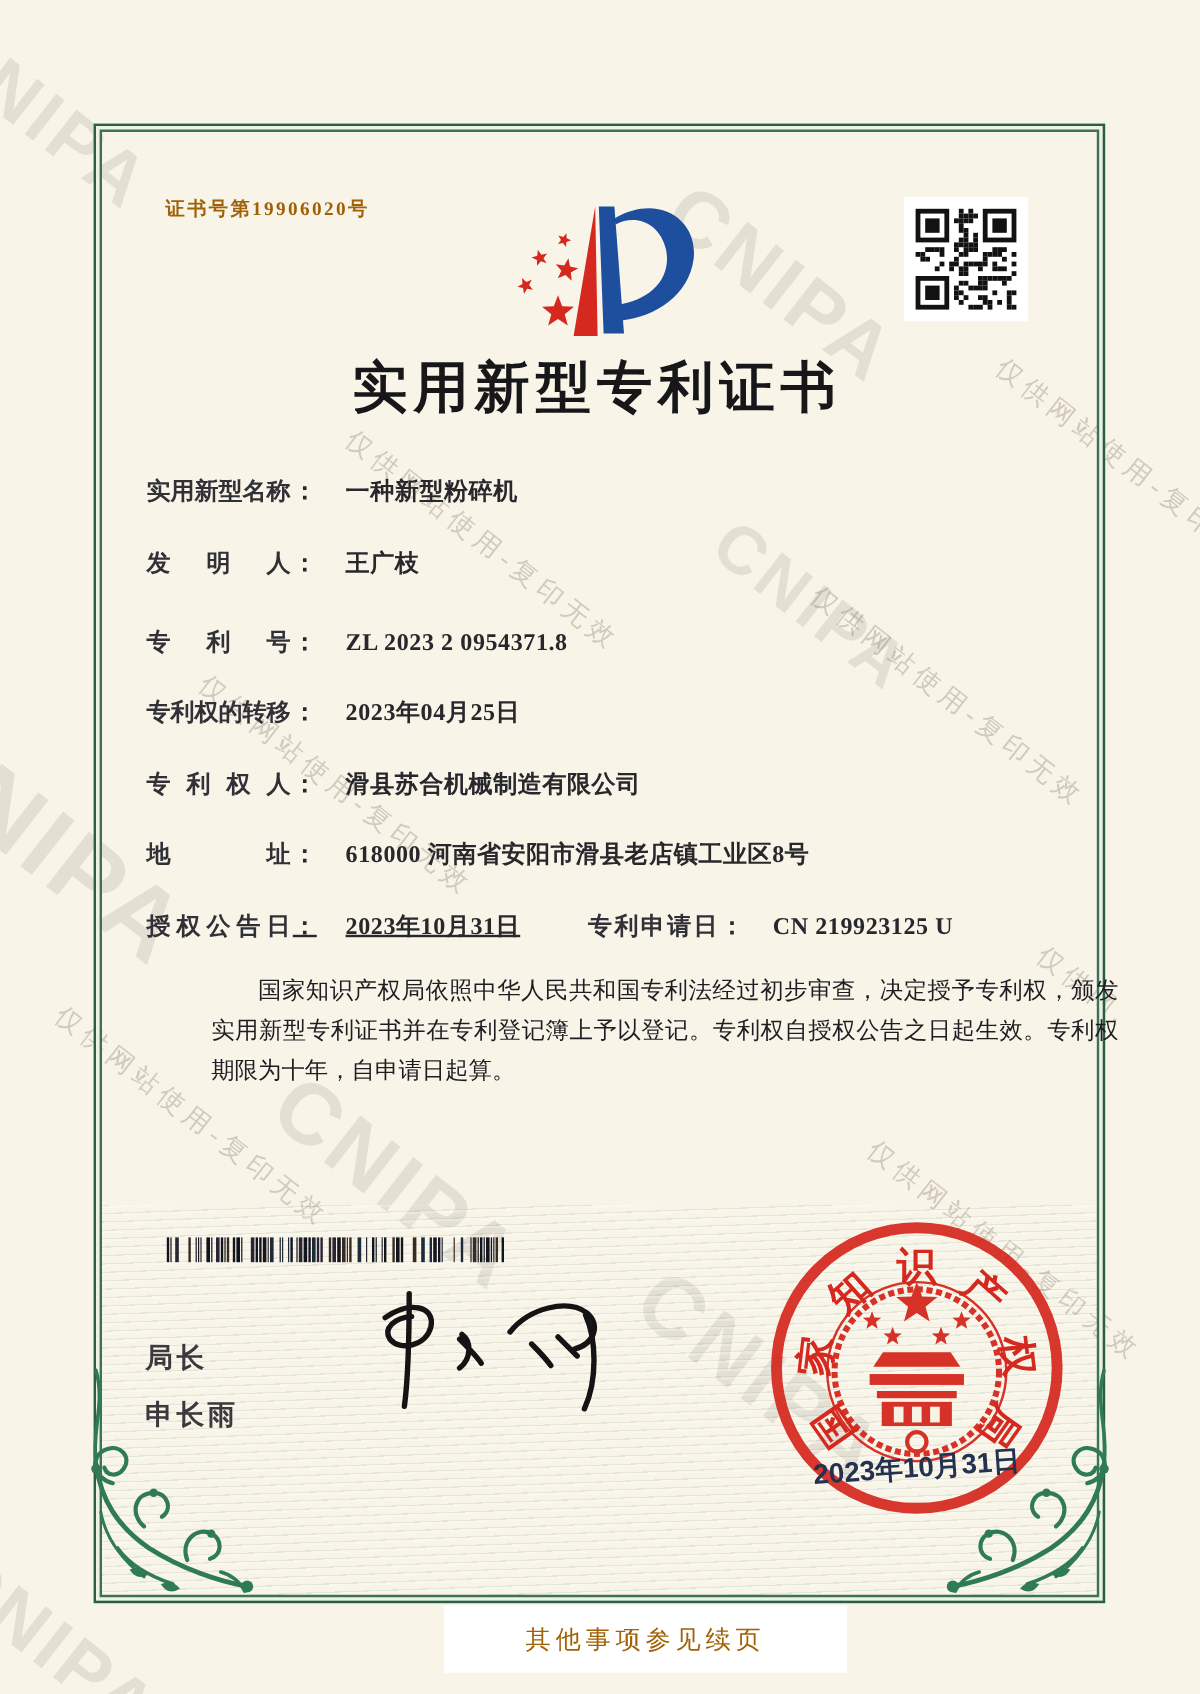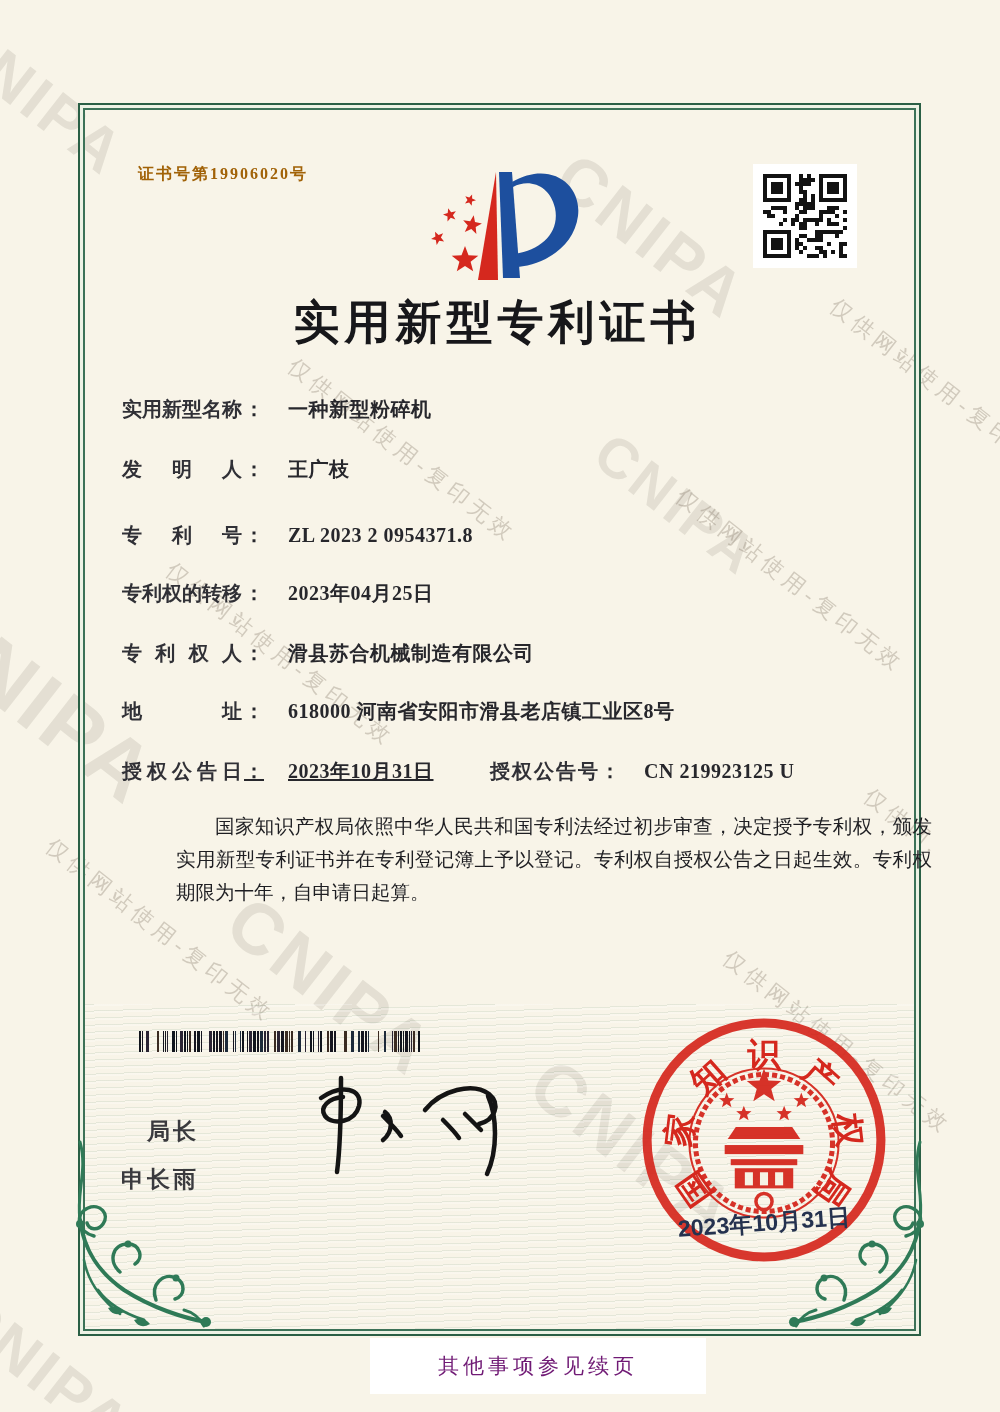--- a/index.html
+++ b/index.html
@@ -34,29 +34,29 @@
   .fcolon{font-weight:600;margin-left:2px;}
   .fvalue{margin-left:24px;font-weight:600;letter-spacing:0.5px;}
   .fsecond{position:absolute;left:368px;top:0;white-space:nowrap;}
   .flabel2{display:inline-block;width:108px;text-align:justify;text-align-last:justify;font-weight:600;color:#303036;}
   .paras{position:absolute;left:132px;top:810px;width:756px;z-index:2;
       font-size:19.5px;line-height:33px;color:#1e1e22;text-align:justify;margin-left:44px;}
   .paras p{margin:0;text-indent:2em;font-weight:500;}
   .barcode{position:absolute;left:135px;top:1031px;z-index:2;}
   .signer{position:absolute;left:121px;top:1116px;z-index:2;
       font-family:"Liberation Sans","DejaVu Sans",sans-serif;font-weight:700;
-      font-size:23px;color:#3a3a3e;letter-spacing:3px;text-align:right;}
+      font-size:23px;color:#3a3a3e;letter-spacing:3px;}
   .signer div{margin-bottom:17px;}
   .signature{position:absolute;left:283px;top:1072px;z-index:3;}
   .seal{position:absolute;left:638px;top:1014px;width:252px;height:252px;z-index:4;}
   .page-info{position:absolute;left:78px;top:1289px;width:839px;text-align:center;z-index:2;
       font-size:17px;font-weight:600;color:#2c2c30;letter-spacing:1px;}
   .footer-box{position:absolute;left:370px;top:1338px;width:336px;height:56px;background:#ffffff;
       z-index:2;display:flex;align-items:center;justify-content:center;}
-  .footer-note{font-size:21px;color:#701a75;letter-spacing:4px;font-weight:500;}
+  .footer-note{font-size:21px;color:#a16207;letter-spacing:4px;font-weight:500;}
 </style>
 </head>
 <body>
 
 <div class="page">
 
   <div id="wm-layer">
       <div class="wm wm-latin" style="left: -25px; top: 5px; font-size: 62px;">CNIPA</div>
       <div class="wm wm-latin" style="left: 588px; top: 138px; font-size: 66px;">CNIPA</div>
       <div class="wm wm-cn" style="left: 300px; top: 352px; font-size: 22px;">仅供网站使用-复印无效</div>
@@ -259,21 +259,21 @@
 
   <div class="title">实用新型专利证书</div>
 
   <div id="fields">
       <div class="field-row" style="top: 396px;"><span class="flabel">实用新型名称</span><span class="fcolon">：</span><span class="fvalue">一种新型粉碎机</span></div>
       <div class="field-row" style="top: 456px;"><span class="flabel">发明人</span><span class="fcolon">：</span><span class="fvalue">王广枝</span></div>
       <div class="field-row" style="top: 522px;"><span class="flabel">专利号</span><span class="fcolon">：</span><span class="fvalue">ZL 2023 2 0954371.8</span></div>
       <div class="field-row" style="top: 580px;"><span class="flabel">专利权的转移</span><span class="fcolon">：</span><span class="fvalue">2023年04月25日</span></div>
       <div class="field-row" style="top: 640px;"><span class="flabel">专利权人</span><span class="fcolon">：</span><span class="fvalue">滑县苏合机械制造有限公司</span></div>
       <div class="field-row" style="top: 698px;"><span class="flabel">地址</span><span class="fcolon">：</span><span class="fvalue">618000 河南省安阳市滑县老店镇工业区8号</span></div>
-      <div class="field-row" style="top: 758px; text-decoration: underline;"><span class="flabel">授权公告日</span><span class="fcolon">：</span><span class="fvalue">2023年10月31日</span><span class="fsecond"><span class="flabel2">授权公告号</span><span class="fcolon">：</span><span class="fvalue">CN 219923125 U</span></span></div>
+      <div class="field-row" style="top: 758px; text-decoration: underline;"><span class="flabel">授权公告日</span><span class="fcolon">：</span><span class="fvalue">2023年10月31日</span><span class="fsecond"><span class="flabel2">专利申请日</span><span class="fcolon">：</span><span class="fvalue">CN 219923125 U</span></span></div>
     </div>
 
   <div class="paras" id="paras">
       <p>国家知识产权局依照中华人民共和国专利法经过初步审查，决定授予专利权，颁发实用新型专利证书并在专利登记簿上予以登记。专利权自授权公告之日起生效。专利权期限为十年，自申请日起算。</p>
     </div>
 
   <svg class="barcode" id="barcode" width="286" height="21" viewBox="0 0 286 21">
       <rect x="4" y="0" width="2" height="21" fill="#10141c"></rect>
       <rect x="7" y="0" width="1" height="21" fill="#15151f"></rect>
       <rect x="11" y="0" width="3" height="21" fill="#2a2433"></rect>

